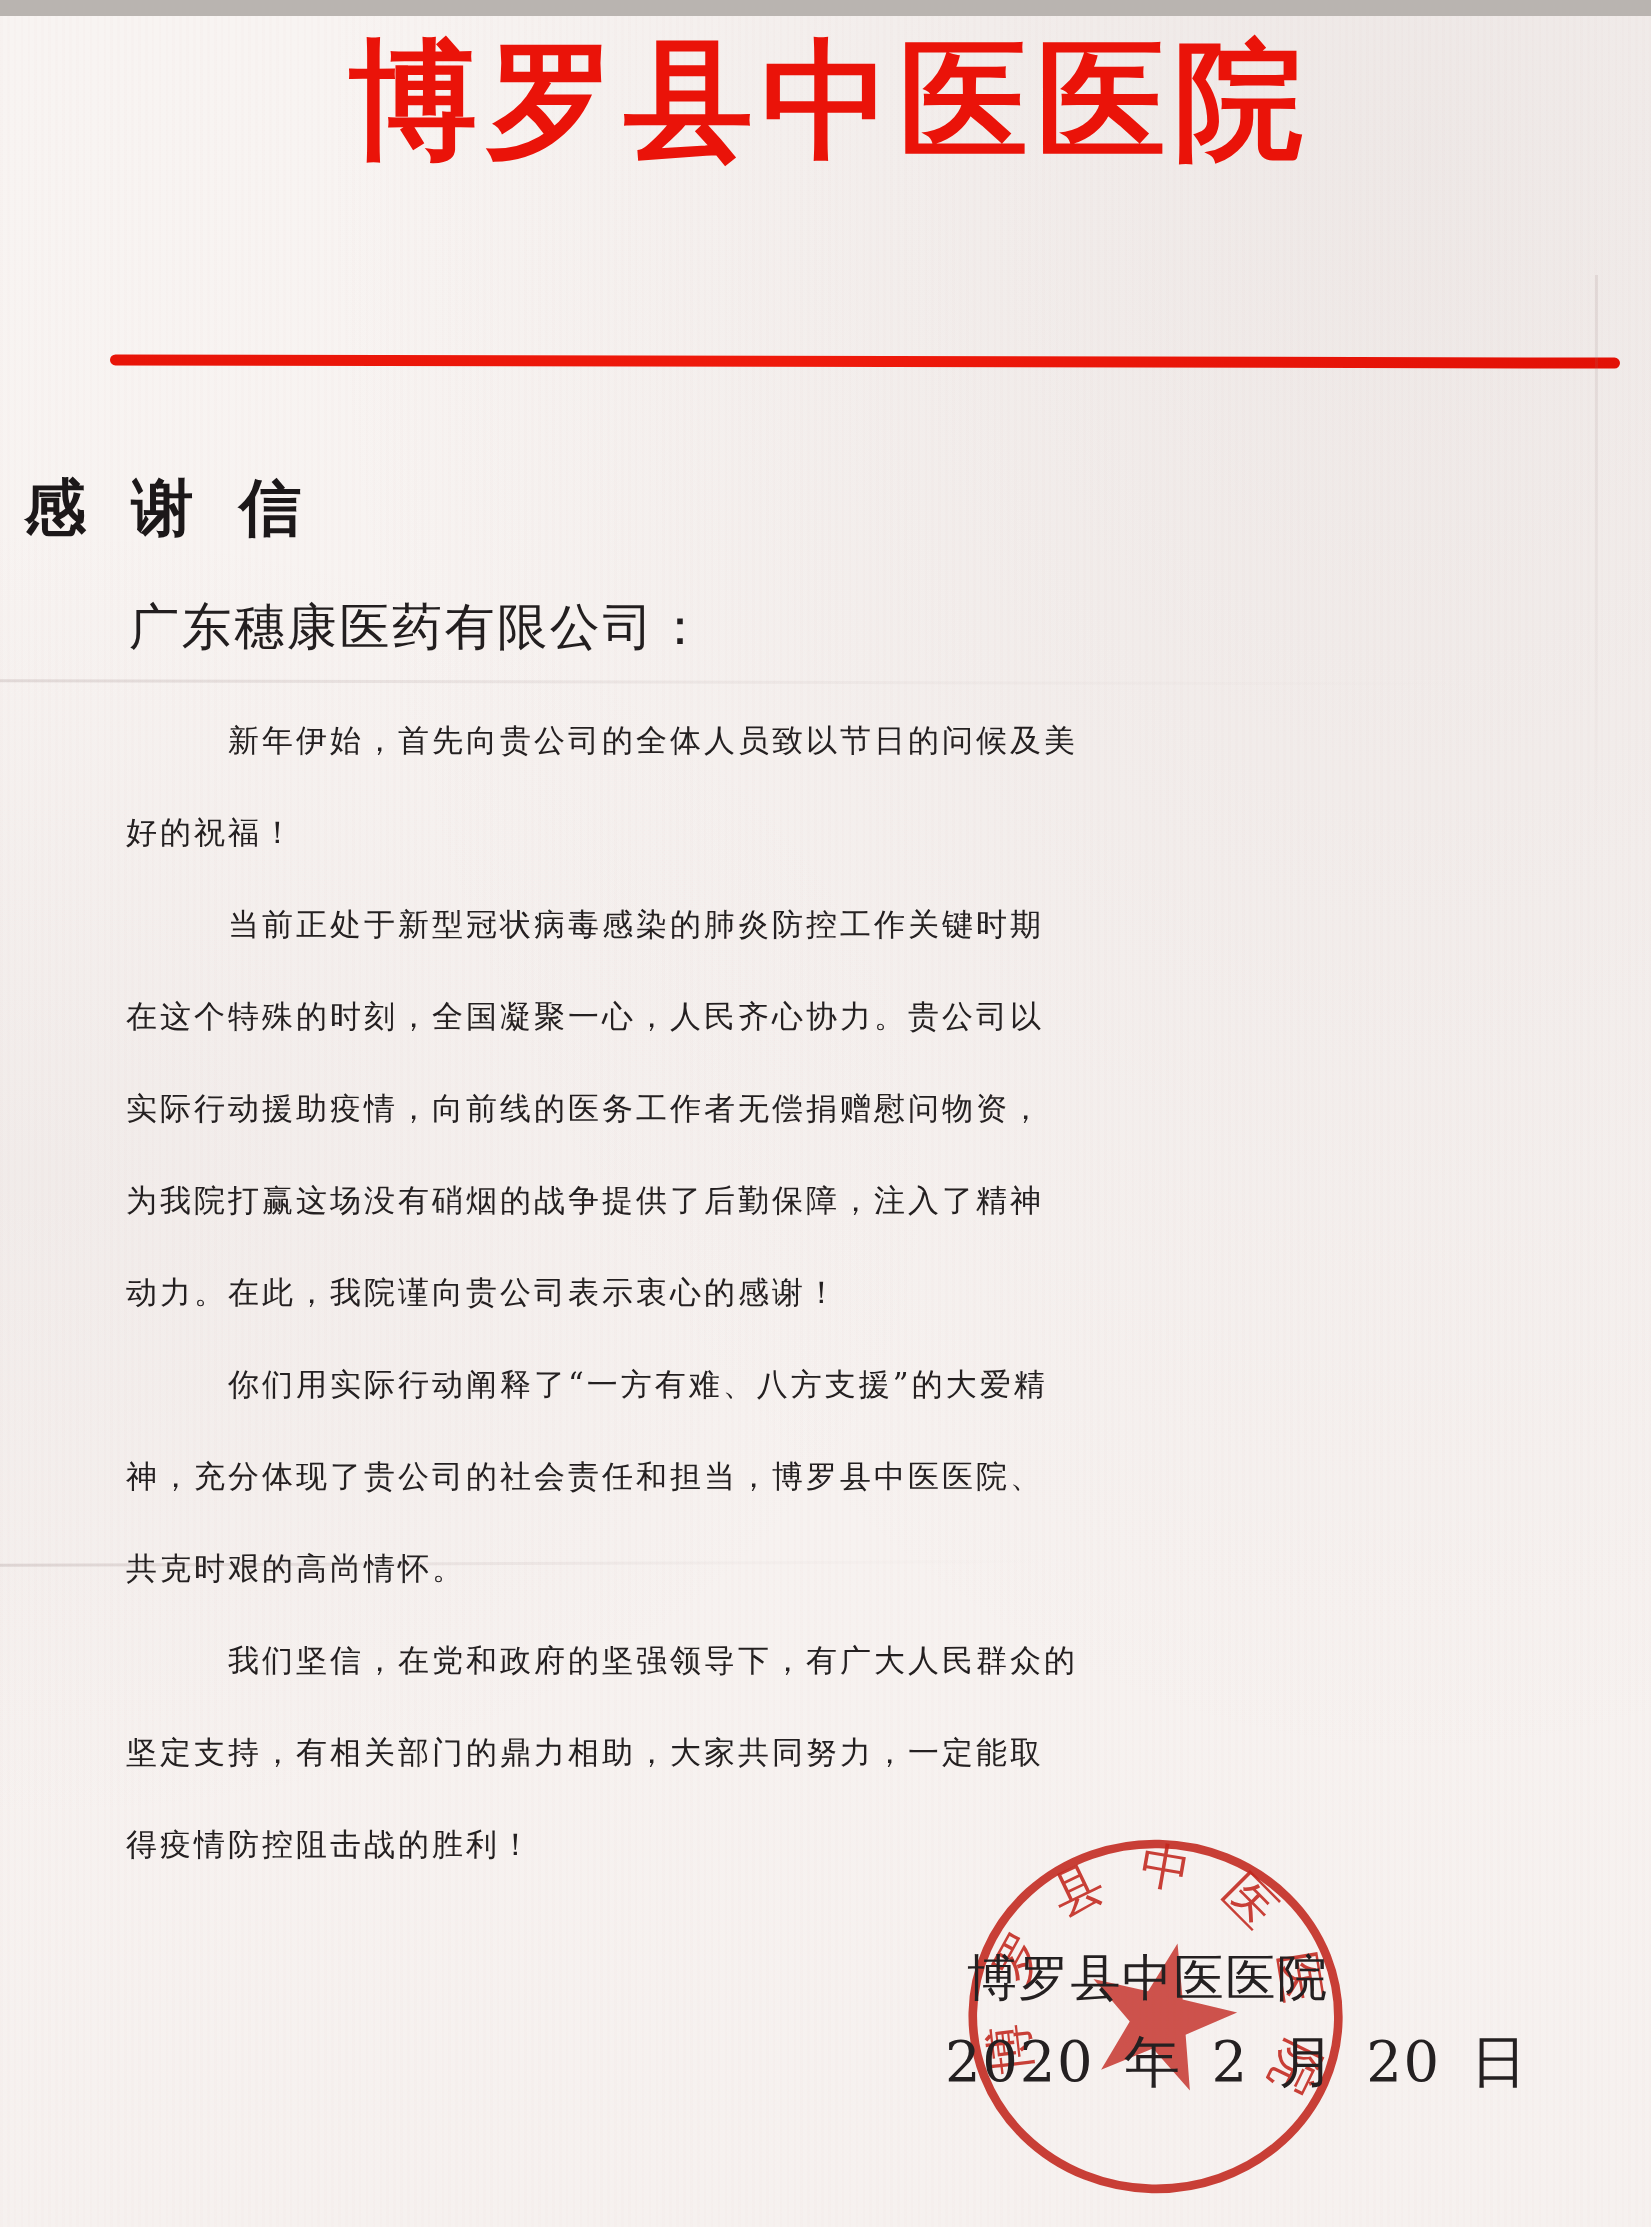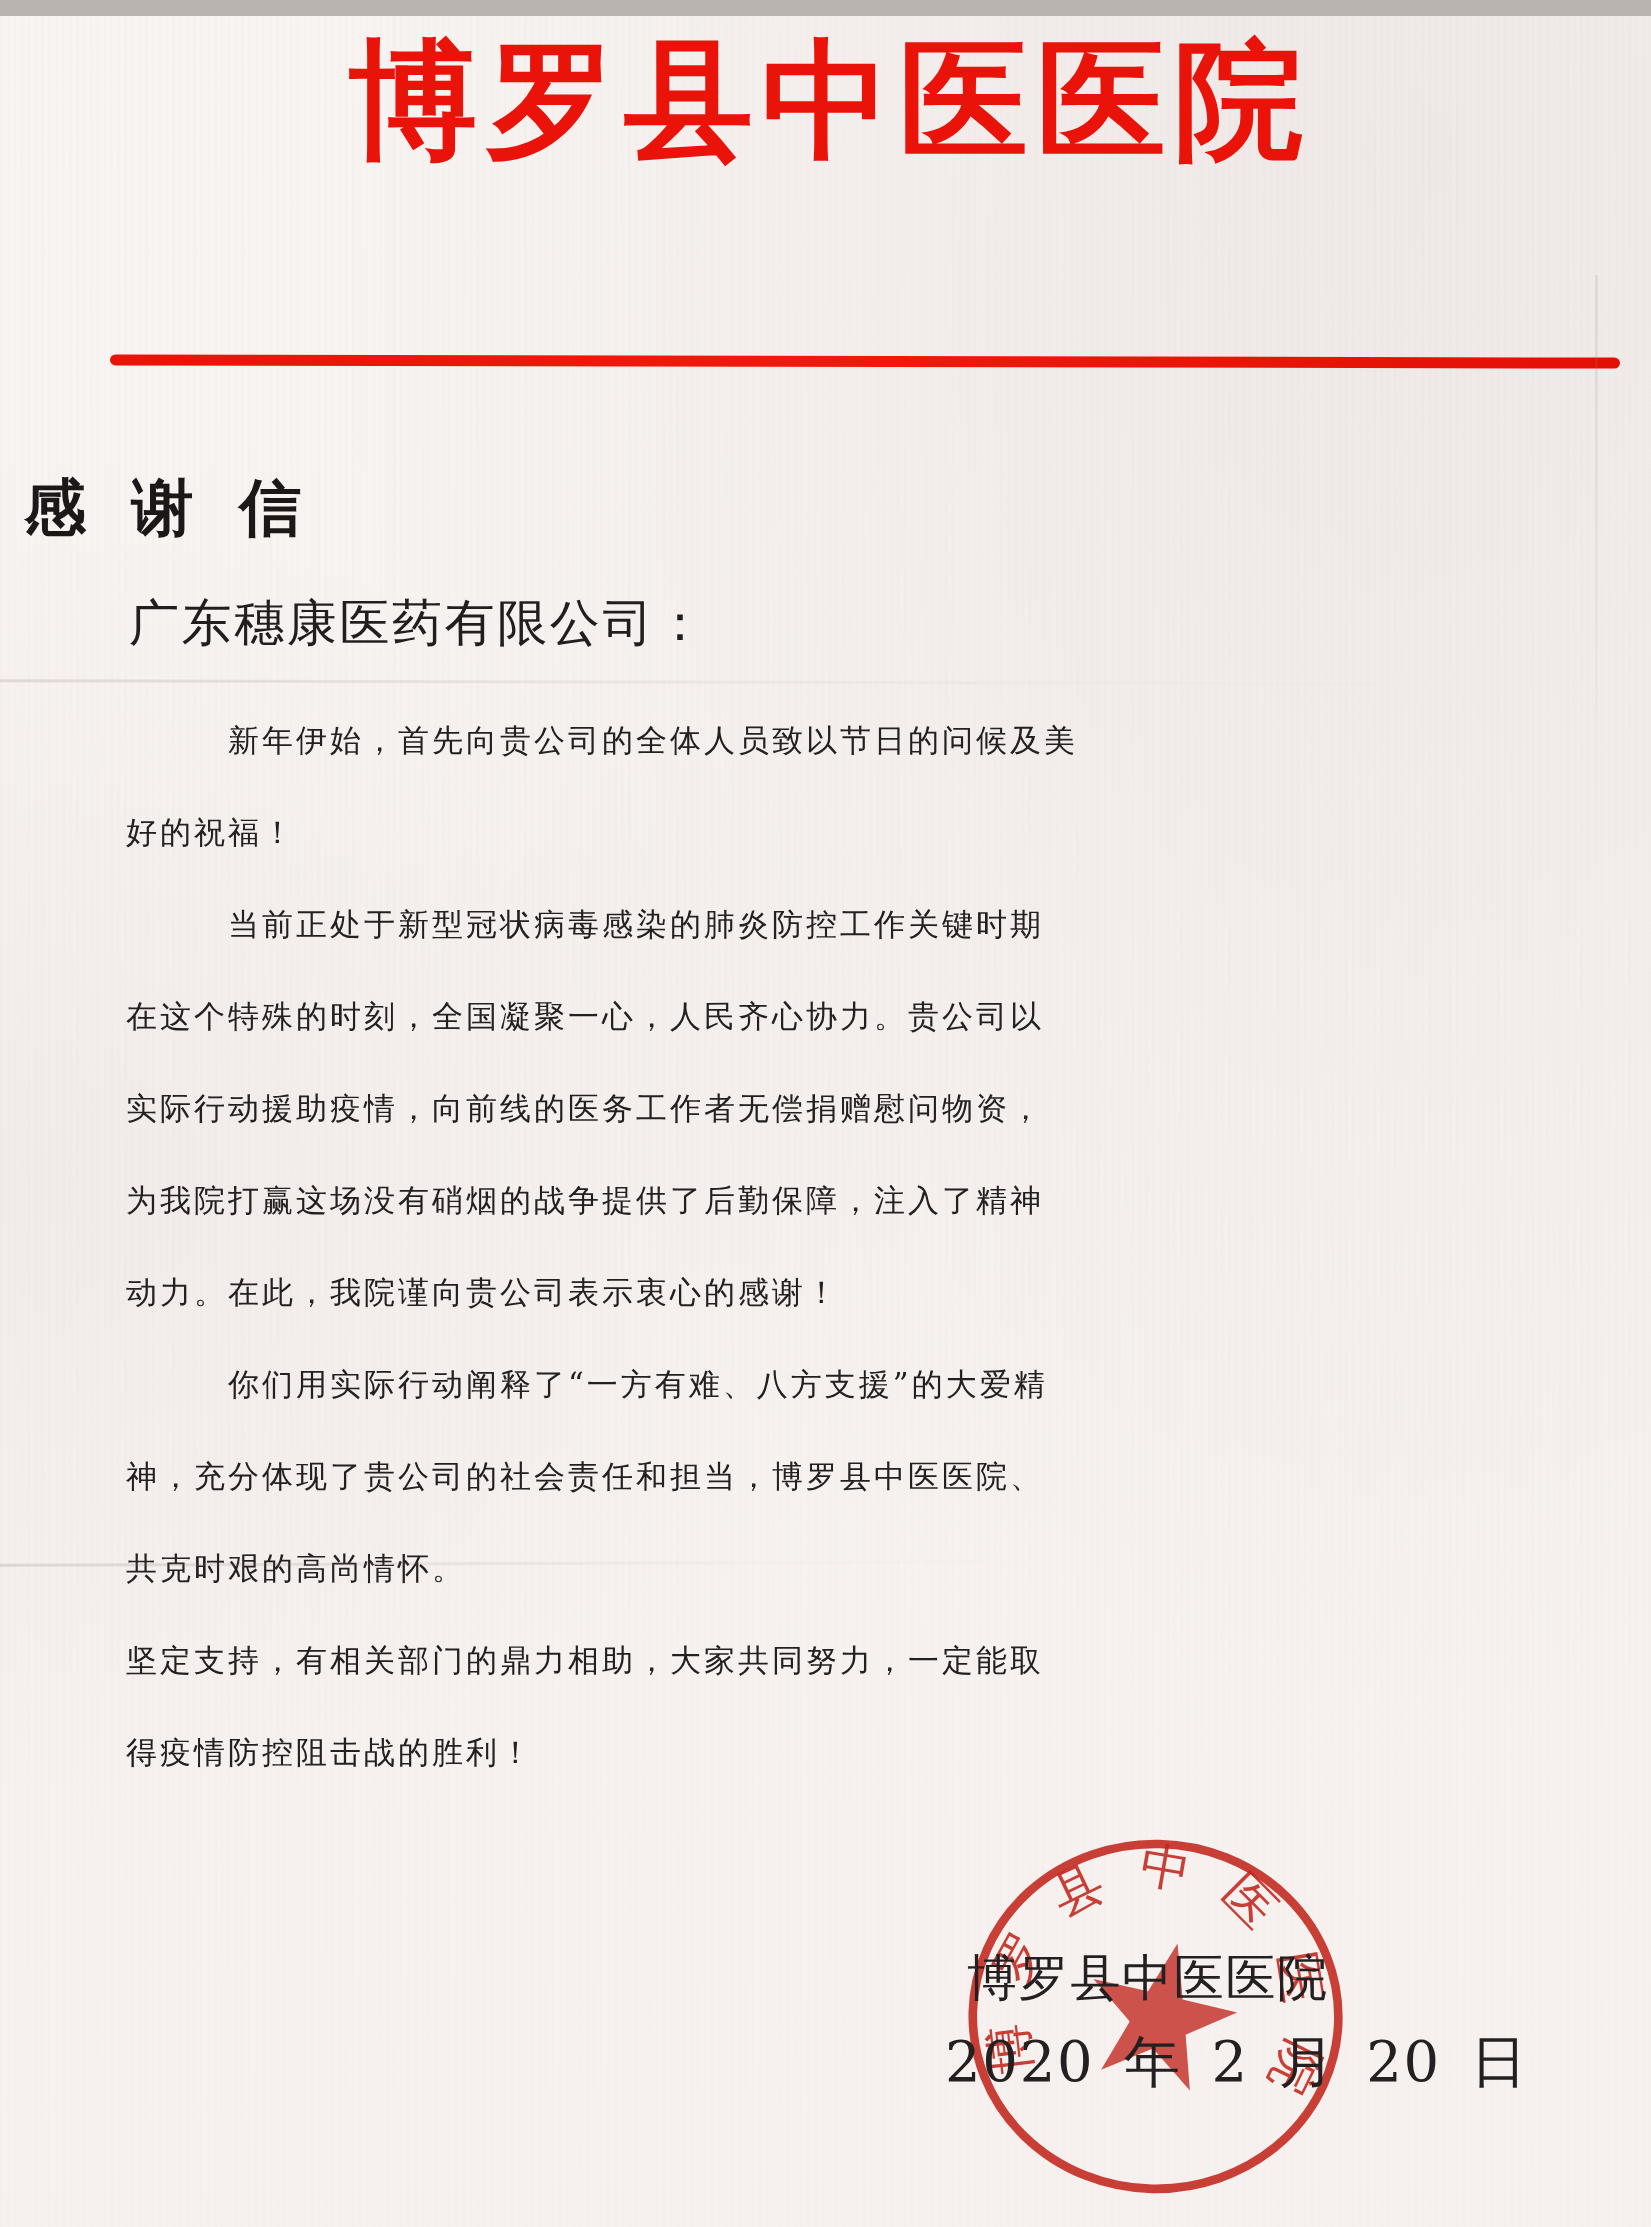--- a/index.html
+++ b/index.html
@@ -31,21 +31,21 @@
   }
   
   .letter-title{
     position:absolute;top:455px;left:0;right:16px;margin:0;
     text-align:left;
     font-size:62px;font-weight:bold;color:#1c1819;
     letter-spacing:12px;text-indent:24px;line-height:1.2;
   }
   .salutation{
     position:absolute;top:576px;left:129px;margin:0;
-    font-size:50px;color:#221e1f;letter-spacing:2.6px;line-height:1.4;font-family:Liberation Mono, monospace;
+    font-size:50px;color:#221e1f;letter-spacing:2.6px;line-height:1.4;
   }
   
   .body-lines{
     position:absolute;top:678px;left:126px;width:1414px;
     font-size:31px;color:#242021;letter-spacing:3px;
   }
   .body-lines .line{margin:0;height:92px;line-height:92px;white-space:nowrap;}
   .body-lines .indent{padding-left:102px;}
   
   .signature{
@@ -86,20 +86,21 @@
     <p class="line indent">新年伊始，首先向贵公司的全体人员致以节日的问候及美</p>
     <p class="line">好的祝福！</p>
     <p class="line indent">当前正处于新型冠状病毒感染的肺炎防控工作关键时期</p>
     <p class="line">在这个特殊的时刻，全国凝聚一心，人民齐心协力。贵公司以</p>
     <p class="line">实际行动援助疫情，向前线的医务工作者无偿捐赠慰问物资，</p>
     <p class="line">为我院打赢这场没有硝烟的战争提供了后勤保障，注入了精神</p>
     <p class="line">动力。在此，我院谨向贵公司表示衷心的感谢！</p>
     <p class="line indent">你们用实际行动阐释了“一方有难、八方支援”的大爱精</p>
     <p class="line">神，充分体现了贵公司的社会责任和担当，博罗县中医医院、</p>
     <p class="line">共克时艰的高尚情怀。</p>
+    <p class="line indent">我们坚信，在党和政府的坚强领导下，有广大人民群众的</p>
     <p class="line">坚定支持，有相关部门的鼎力相助，大家共同努力，一定能取</p>
     <p class="line">得疫情防控阻击战的胜利！</p>
   </div>
 
   <svg class="stamp" viewBox="0 0 460 450">
     <defs>
       <path id="seal-arc" d="M 98.4 298 A 152 152 0 1 1 361.6 298" fill="none"></path>
     </defs>
     <ellipse cx="230" cy="222" rx="212" ry="200" fill="none" stroke="#c2251d" stroke-width="10" stroke-opacity="0.88"></ellipse>
     <polygon points="235,135 255.6,196.7 320.6,197.2 268.3,235.8 287.9,297.8 235,260 182.1,297.8 201.7,235.8 149.4,197.2 214.4,196.7" fill="#c2251d" fill-opacity="0.78" transform="rotate(12 235 225)"></polygon>

